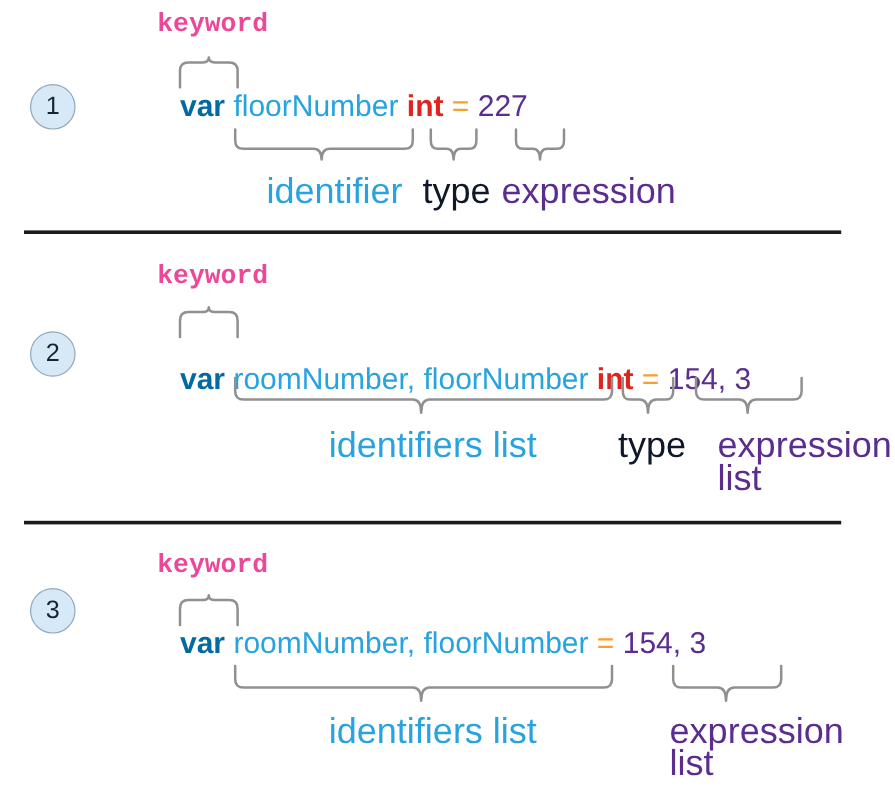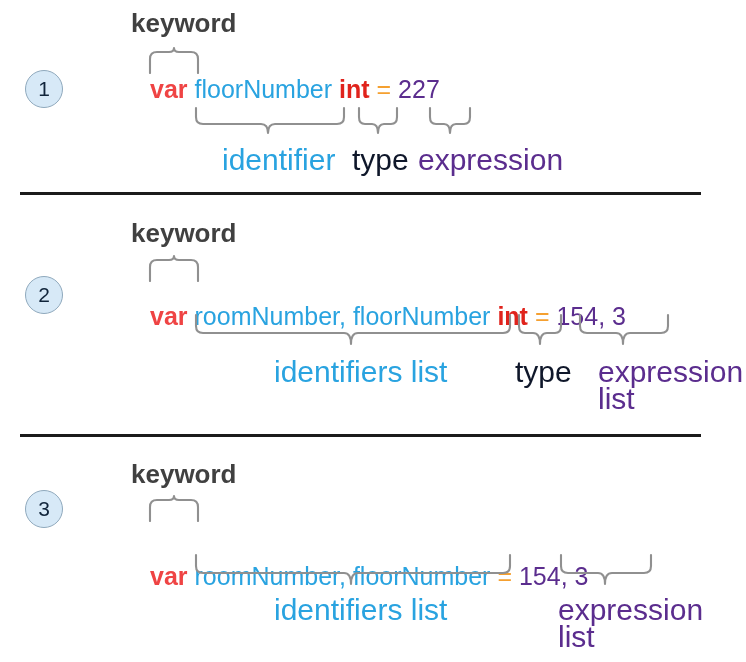--- a/index.html
+++ b/index.html
@@ -38,35 +38,35 @@
     border: 1.6px solid #8fa9bd;
     box-sizing: border-box;
     color: #10243a;
     font-size: 21px;
     line-height: 35px;
     text-align: center;
     font-family: "Liberation Sans", sans-serif;
   }
   .kw-label {
     position: absolute;
-    font-size: 26px;
+    font-size: 22px;
     font-weight: bold;
-    color: #404040;
+    color: #ec4899;
     white-space: nowrap;
-    font-family: Liberation Sans, sans-serif;
+    font-family: Liberation Mono, monospace;
   }
   .code {
     position: absolute;
     font-size: 25px;
     white-space: nowrap;
     font-family: "Liberation Sans", sans-serif;
     line-height: 30px;
   }
   .tok-kw {
-    color: #ef4444;
+    color: #0369a1;
     font-weight: bold;
   }
   .tok-id {
     color: #29a3e0;
   }
   .tok-type {
     color: #e0231c;
     font-weight: bold;
     text-align: center;
   }
@@ -182,21 +182,21 @@
   <div class="row">
 
     <div class="badge" style="left:25px; top:490px;">3</div>
 
     <div class="kw-label" style="left:131px; top:459px;">keyword</div>
 
     <svg class="brace" style="left:148px; top:494px;" width="54" height="28" viewBox="0 0 54 28">
       <path d="M2,27 L2,13 Q2,6 9,6 L21,6 Q26,6 26,2 Q26,6 31,6 L43,6 Q50,6 50,13 L50,27"></path>
     </svg>
 
-    <div class="code" style="left:150px; top:521px;margin-top:40px;">
+    <div class="code" style="left:150px; top:521px;">
       <span class="tok-kw">var</span><span> </span><span class="tok-id">roomNumber, floorNumber</span><span>    </span><span class="tok-eq">=</span><span> </span><span class="tok-expr">154, 3</span>
     </div>
 
     <svg class="brace" style="left:194px; top:553px;" width="318" height="36" viewBox="0 0 318 36">
       <path d="M2,2 L2,13 Q2,20 9,20 L150,20 Q157,20 157,31 Q157,20 164,20 L309,20 Q316,20 316,13 L316,2"></path>
     </svg>
 
     <svg class="brace" style="left:559px; top:553px;" width="96" height="36" viewBox="0 0 96 36">
       <path d="M2,2 L2,13 Q2,20 9,20 L39,20 Q46,20 46,31 Q46,20 53,20 L85,20 Q92,20 92,13 L92,2"></path>
     </svg>

